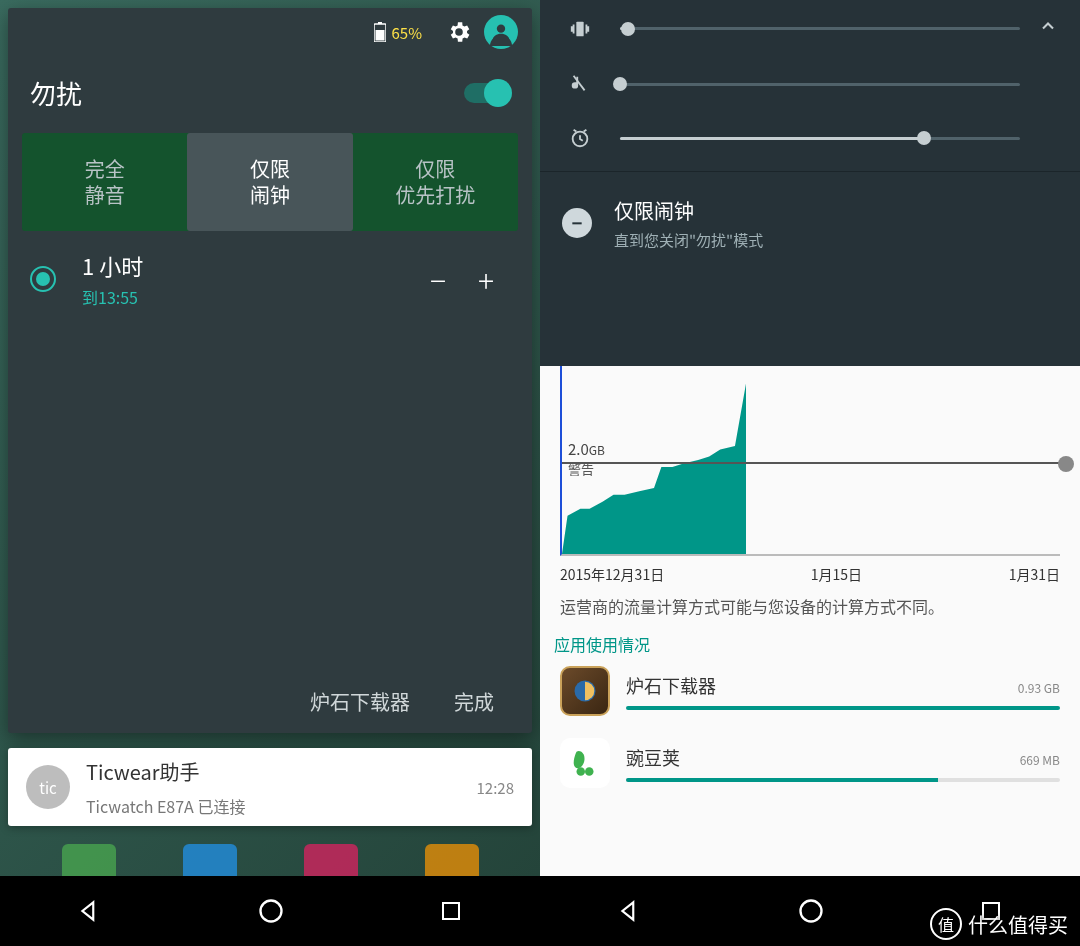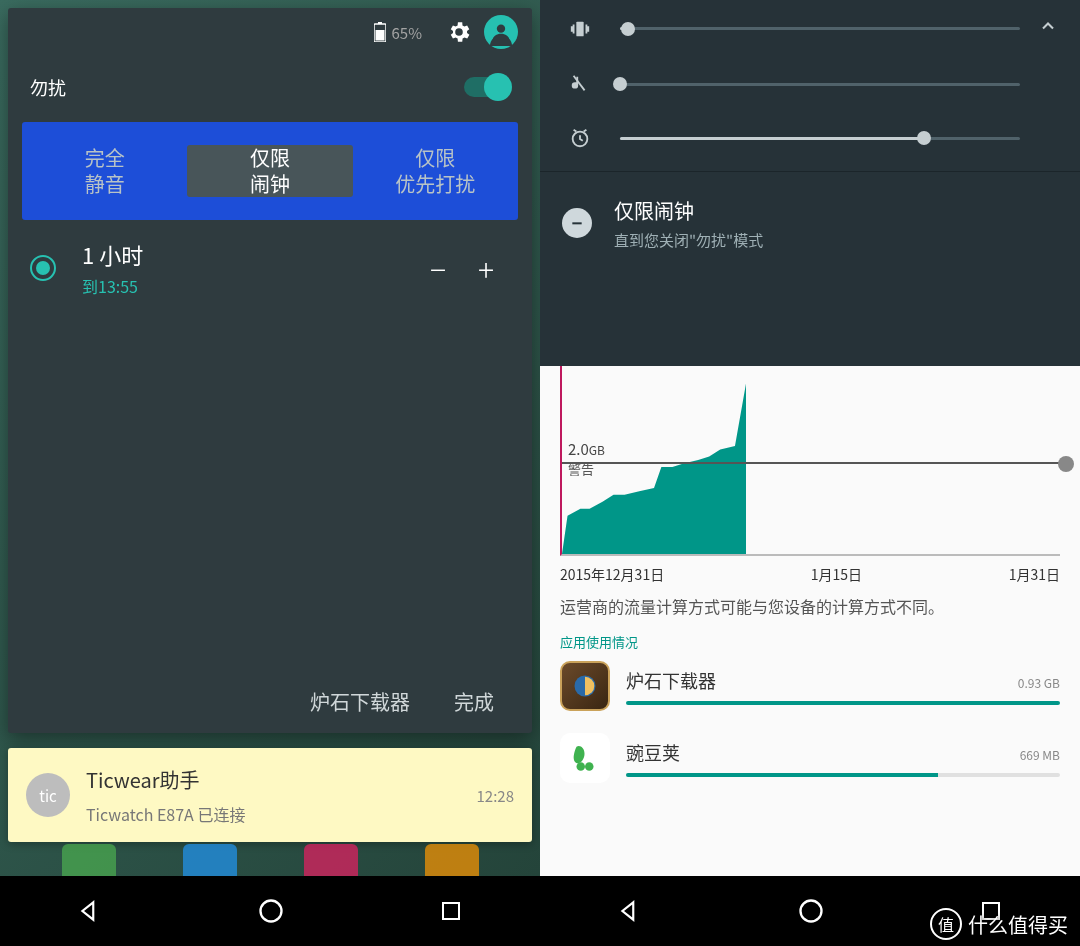--- a/index.html
+++ b/index.html
@@ -23,44 +23,44 @@
   }
   .left-card {
     position: absolute; left: 8px; right: 8px; top: 8px; height: 725px;
     background: #2f3b3f; border-radius: 3px; color: #fff;
     box-shadow: 0 6px 20px rgba(0,0,0,.4);
   }
   .statusbar {
     display: flex; align-items: center; justify-content: flex-end;
     height: 48px; padding: 0 14px 0 16px;
   }
-  .battery { display: flex; align-items: center; margin-right: 18px; color:#a3a3a3; font-size:15px;}
+  .battery { display: flex; align-items: center; margin-right: 18px; color:#fde047; font-size:15px;}
   .battery svg { margin-right: 6px; }
   .icon-btn { width: 38px; height: 38px; display:flex; align-items:center; justify-content:center; border-radius:50%; }
   .avatar-circle { width:34px; height:34px; background:#26c0b1; border-radius:50%; display:flex; align-items:center; justify-content:center; margin-left:6px;}
   .avatar-circle::after{content:"";position:absolute;width:22px;height:11px;background:#2f3b3f;border-radius:11px 11px 0 0;transform:translateY(8px);}
-  .dnd-row { display:flex; align-items:center; justify-content:space-between; padding:18px 22px 22px; font-size:18px;}
+  .dnd-row { display:flex; align-items:center; justify-content:space-between; padding:18px 22px 22px; font-size:26px;}
   .toggle { width:46px; height:20px; border-radius:10px; background:#1f6e65; position:relative;}
   .toggle .knob { position:absolute; right:-2px; top:-4px; width:28px; height:28px; background:#27c1b1; border-radius:50%; }
-  .seg { margin:0 14px; background:#1d4ed8; border-radius:3px; display:flex; height:98px;align-items:center; }
+  .seg { margin:0 14px; background:#14532d; border-radius:3px; display:flex; height:98px; }
   .seg-item { flex:1; display:flex; align-items:center; justify-content:center; text-align:center; font-size:20px; color:#b8c3c6; line-height:1.3; }
   .seg-item.active { background:#485559; color:#fff; border-radius:3px; }
   .opt { display:flex; align-items:center; padding:18px 22px; font-size:22px; }
   .radio { width:26px; height:26px; border:2px solid #9ba6a9; border-radius:50%; margin-right:26px; display:flex; align-items:center; justify-content:center; }
   .radio.sel { border-color:#27c1b1; }
   .radio.sel::after { content:""; width:14px; height:14px; background:#27c1b1; border-radius:50%; }
   .opt-text { flex:1; }
   .opt-sub { color:#27c1b1; font-size:16px; margin-top:4px; }
   .step { font-size:30px; color:#fff; padding:0 16px; font-weight:300; }
   .left-footer { position:absolute; bottom:0; left:0; right:0; height:64px; display:flex; justify-content:flex-end; align-items:center; padding:0 16px; }
   .flat-btn { color:#d0d7d9; font-size:20px; padding:10px 22px; }
 
   .notif {
-    position:absolute; left:8px; right:8px; top:748px; height:94px;
-    background:#fef9c3; border-radius:3px; box-shadow:0 2px 8px rgba(0,0,0,.3);
+    position:absolute; left:8px; right:8px; top:748px; height:78px;
+    background:#ffffff; border-radius:3px; box-shadow:0 2px 8px rgba(0,0,0,.3);
     display:flex; align-items:center; padding:0 18px;
   }
   .notif-ic { width:44px; height:44px; border-radius:50%; background:#bdbdbd; display:flex; align-items:center; justify-content:center; color:#fff; font-size:15px; margin-right:16px;}
   .notif-title { font-size:20px; color:#333; }
   .notif-sub { font-size:16px; color:#777; margin-top:8px; }
   .notif-time { font-size:15px; color:#888; }
 
   .dock {
     position:absolute; left:0; right:0; bottom:68px; height:60px;
     display:flex; justify-content:space-around; align-items:flex-end; padding:0 28px;
@@ -86,33 +86,33 @@
   .slider .thumb { position:absolute; top:50%; width:14px; height:14px; background:#c5ced1; border-radius:50%; transform:translate(-50%,-50%); }
   .chev { margin-left:18px; color:#c5ced1; }
   .dnd-info { display:flex; align-items:center; padding:18px 22px 6px; }
   .dnd-circ { width:30px; height:30px; border-radius:50%; background:#cfd8dc; display:flex; align-items:center; justify-content:center; margin-right:22px; color:#263238; font-weight:bold;}
   .dnd-txt h4 { font-size:20px; font-weight:400; color:#fff; margin-bottom:4px;}
   .dnd-txt p { font-size:15px; color:#9fb0b5; }
   .end-now { text-align:right; padding:14px 28px 18px; color:#26c0b1; font-size:17px; }
 
   
   .data-area { position:absolute; left:0; right:0; top:366px; bottom:70px; background:#fafafa; padding:0 0 0 0; overflow:hidden;}
-  .chart-box { margin:0 20px 8px; border-left:2px solid #be185d; border-bottom:2px solid #bbb; height:190px; position:relative; }
+  .chart-box { margin:0 20px 8px; border-left:2px solid #1d4ed8; border-bottom:2px solid #bbb; height:190px; position:relative; }
   .warn-line { position:absolute; left:0; right:-8px; top:96px; border-top:2px solid #555; }
   .warn-handle { position:absolute; right:-14px; top:90px; width:16px; height:16px; background:#888; border-radius:50%; }
   .warn-label { position:absolute; left:6px; top:72px; font-size:15px; color:#444; }
   .warn-label small{ display:block; font-size:13px; color:#555;}
   .area-fill {
     position:absolute; left:0; bottom:0; width:184px; height:174px;
     background:#009688;
     clip-path: polygon(0% 100%, 3% 78%, 10% 74%, 15% 74%, 22% 70%, 28% 66%, 34% 66%, 42% 64%, 50% 62%, 54% 50%, 60% 50%, 66% 48%, 74% 46%, 80% 44%, 86% 40%, 94% 38%, 100% 2%, 100% 100%);
   }
   .axis-labels { display:flex; justify-content:space-between; margin:4px 20px 10px; font-size:14px; color:#333;}
   .disclaimer { margin:8px 20px 14px; font-size:16px; color:#555; }
-  .section-title { margin:6px 20px 10px; font-size:13px; color:#009688; }
+  .section-title { margin:6px 14px 10px; font-size:16px; color:#009688; }
   .app-row { display:flex; align-items:center; margin:8px 20px 0; }
   .app-ic { width:50px; height:50px; border-radius:10px; margin-right:16px; display:flex; align-items:center; justify-content:center; flex-shrink:0;}
   .app-info { flex:1; }
   .app-name { font-size:18px; color:#333; display:flex; justify-content:space-between; align-items:baseline;}
   .app-size { color:#888; font-size:12px; }
   .app-bar { height:4px; background:#e0e0e0; border-radius:2px; margin-top:8px; overflow:hidden;}
   .app-bar .f { height:100%; background:#009688; }
 
   .navbar.right-nav { position:absolute; }
 

